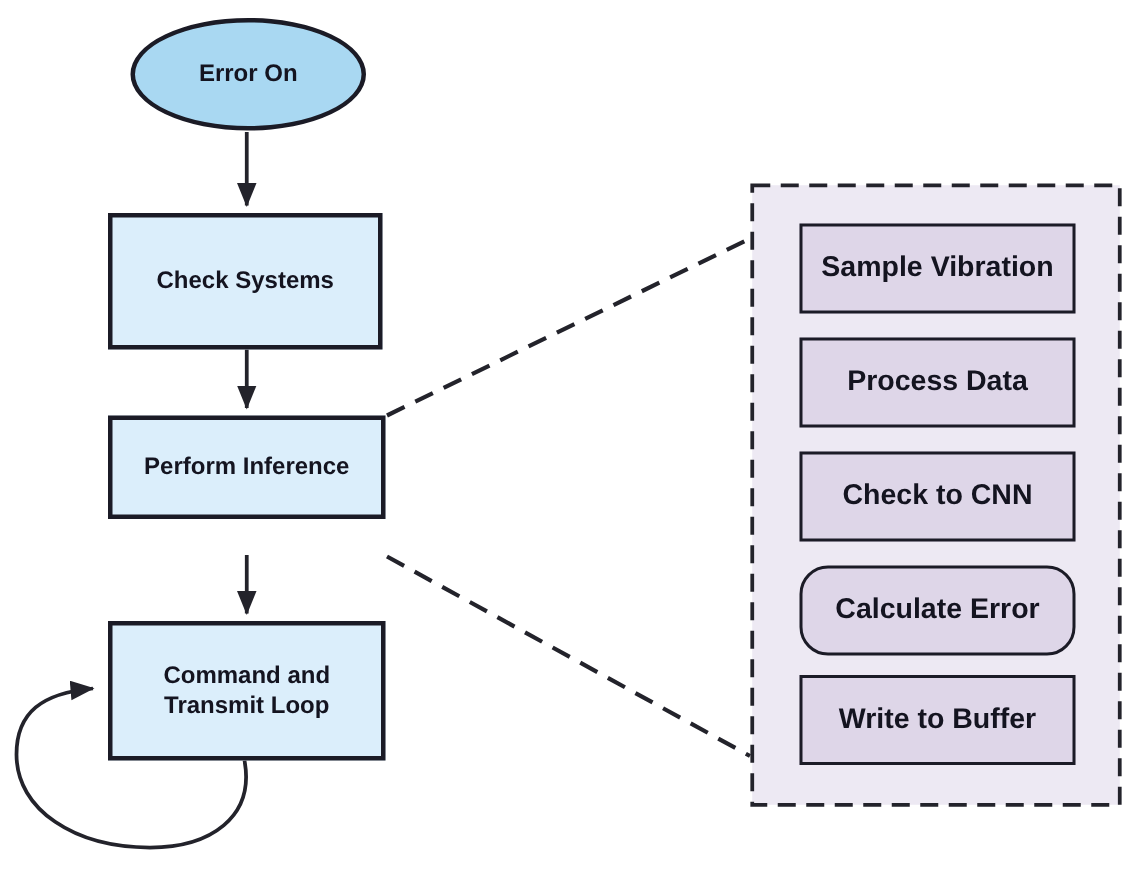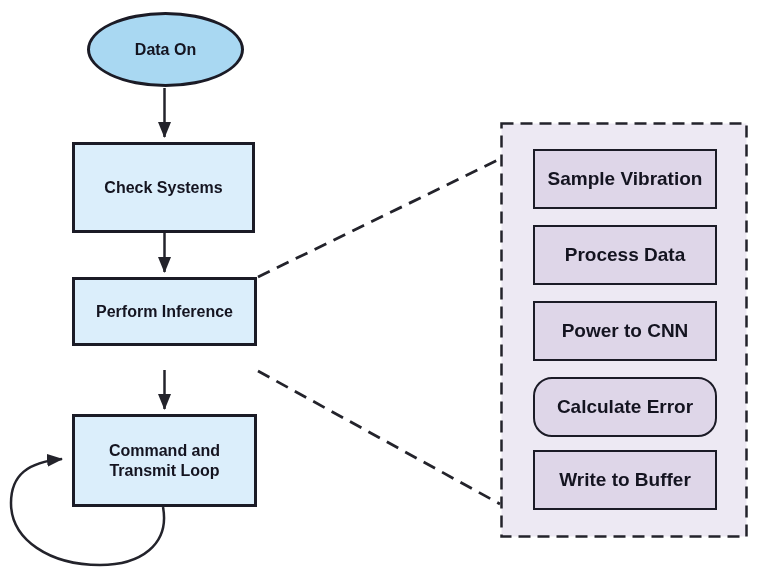--- a/index.html
+++ b/index.html
@@ -110,21 +110,21 @@
     <path class="dashed-line" d="M258,371 L500,504"></path>
 
     <path class="solid-line" d="M164.5,88 L164.5,137" marker-end="url(#arrowhead)"></path>
     <path class="solid-line" d="M164.5,233 L164.5,272" marker-end="url(#arrowhead)"></path>
     <path class="solid-line" d="M164.5,370 L164.5,409" marker-end="url(#arrowhead)"></path>
 
     <path class="solid-line" d="M163,507 C170,545 140,565 100,565 C50,565 11,540 11,503 C11,475 28,462 62,459" marker-end="url(#arrowhead)"></path>
   </svg>
 
   <div class="node terminator" id="node-power-on">
-    <span>Data On</span>
+    <span>Error On</span>
   </div>
 
   <div class="node process" id="node-check-systems">
     <span>Check Systems</span>
   </div>
 
   <div class="node process" id="node-perform-inference">
     <span>Perform Inference</span>
   </div>
 
@@ -132,21 +132,21 @@
     <span>Command and Transmit Loop</span>
   </div>
 
   <div class="panel-item" id="panel-item-1">
     <span>Sample Vibration</span>
   </div>
   <div class="panel-item" id="panel-item-2">
     <span>Process Data</span>
   </div>
   <div class="panel-item" id="panel-item-3">
-    <span>Power to CNN</span>
+    <span>Check to CNN</span>
   </div>
   <div class="panel-item" id="panel-item-4">
     <span>Calculate Error</span>
   </div>
   <div class="panel-item" id="panel-item-5">
     <span>Write to Buffer</span>
   </div>
 
 </div>
 

